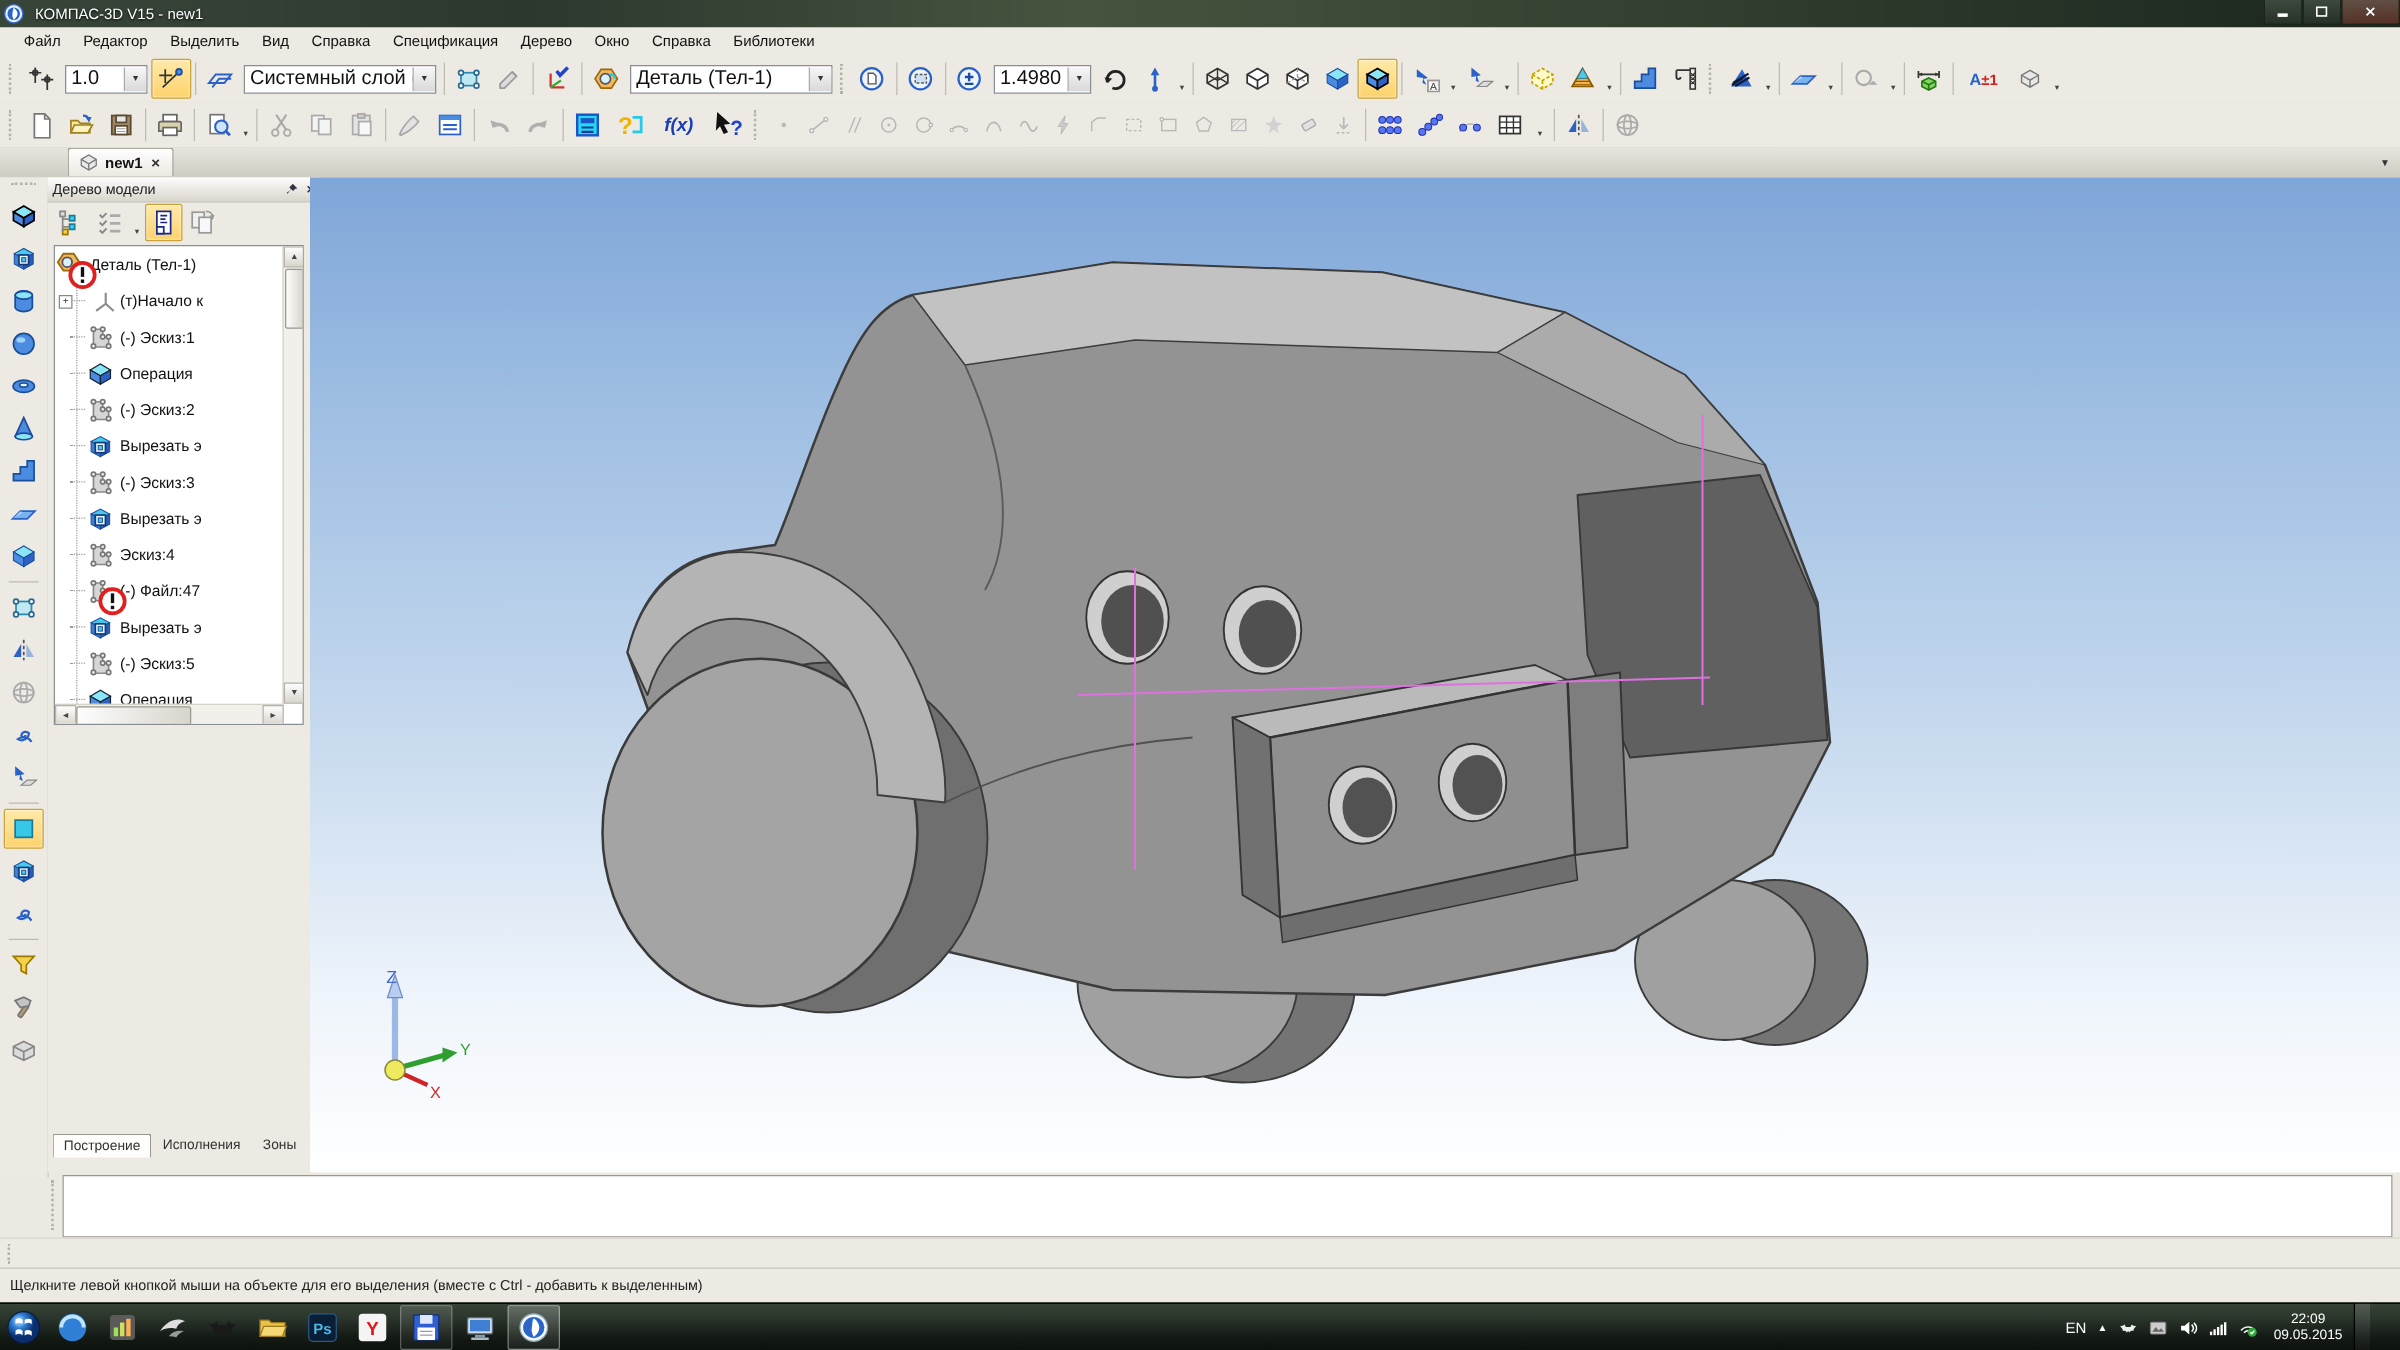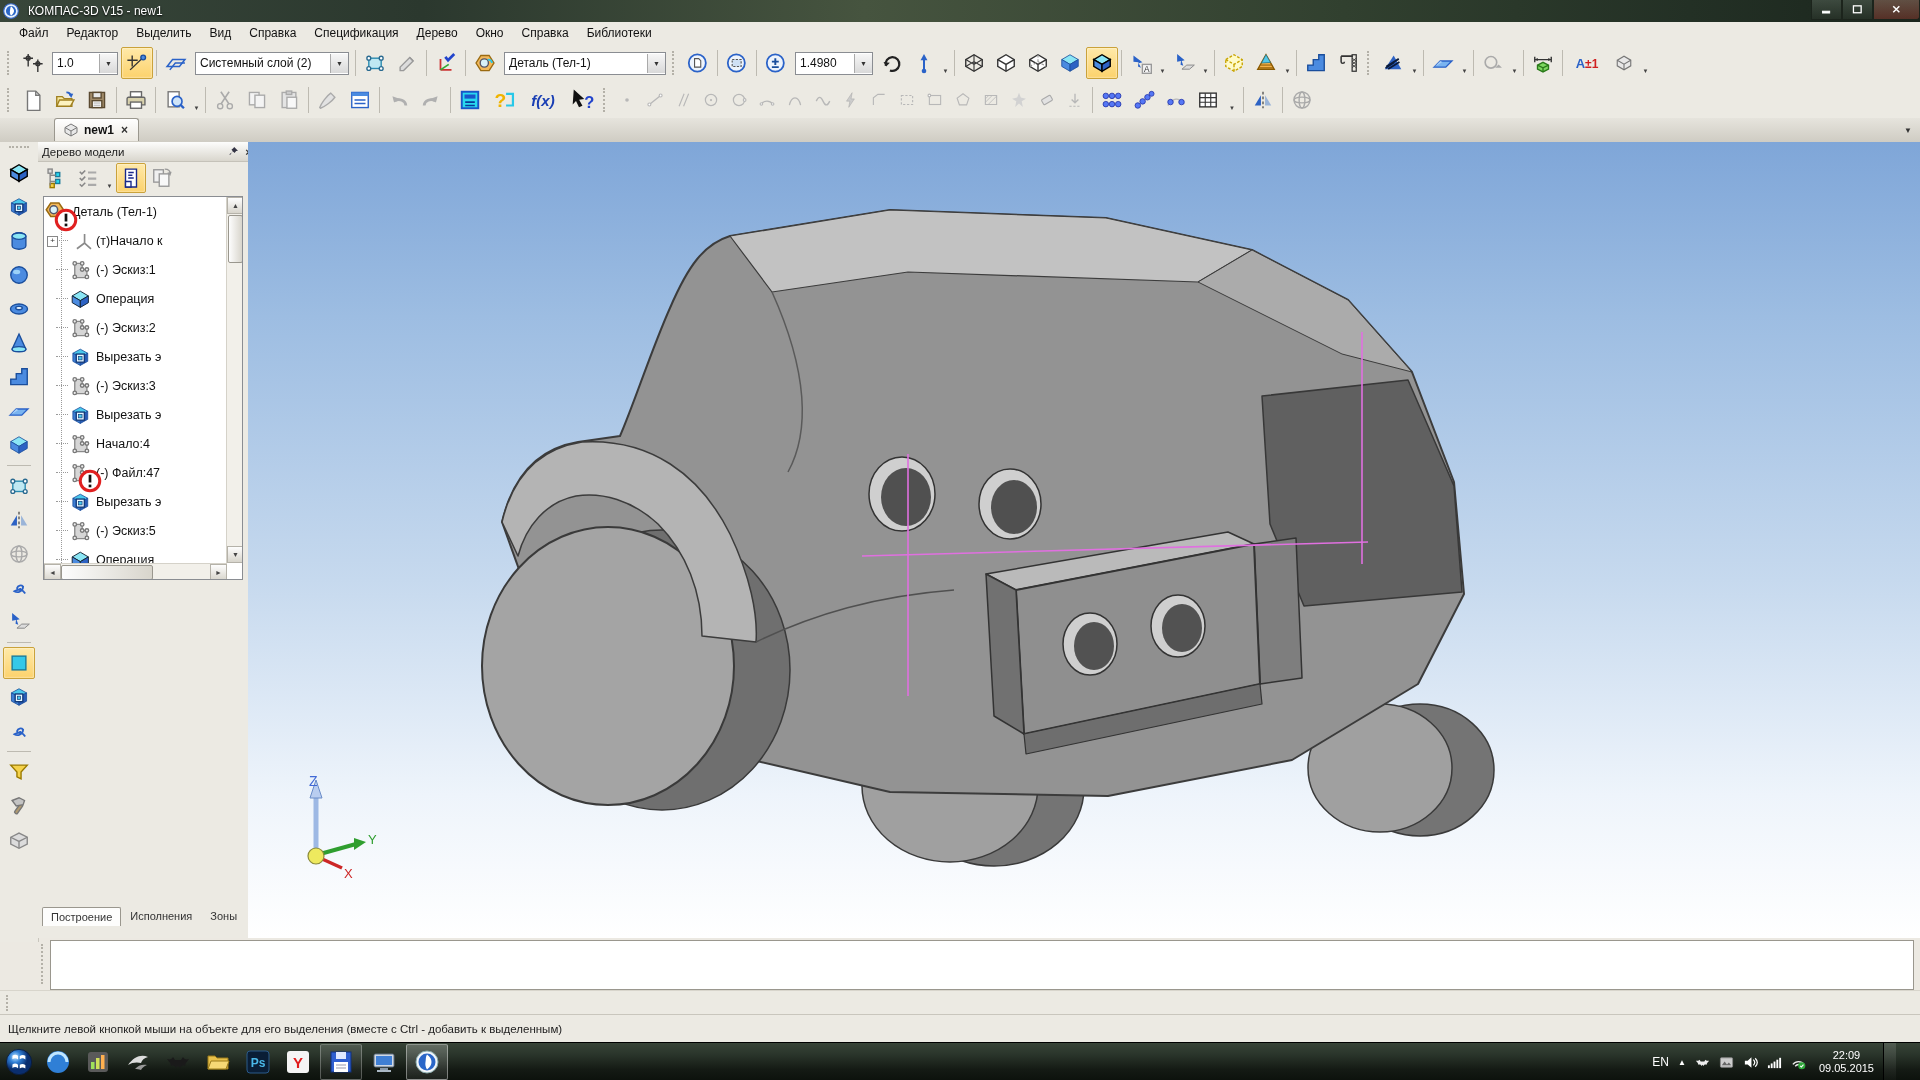--- a/index.html
+++ b/index.html
@@ -26,21 +26,21 @@
   #tb1{top:44px;height:38px;border-bottom:1px solid #dedbd2}
   #tb2{top:82px;height:36px;border-bottom:1px solid #c9c6bd}
   .grip{width:5px;height:24px;margin:0 3px;border-left:2px dotted #b4b1a8}
   .sep{width:1px;height:26px;background:#bdbab1;margin:0 3px;flex:0 0 1px}
   .tbbtn{width:30px;height:30px;flex:0 0 auto;display:flex;align-items:center;justify-content:center;border:1px solid transparent;border-radius:2px}
   .tbbtn.checked{background:linear-gradient(#ffe9a8,#fcd26c);border:1px solid #caa23a;box-shadow:inset 0 0 2px #fff}
   .tbbtn svg{width:22px;height:22px}
   .tbbtn.small svg{width:18px;height:18px}
   .dd{width:11px;height:26px;display:flex;align-items:flex-end;justify-content:center;font-size:6px;color:#444;padding-bottom:4px}
   .combo{height:21px;background:#fff;border:1px solid #8a8d92;display:flex;align-items:center;margin:0 3px;flex:0 0 auto}
-  .combo .cval{padding:0 4px;flex:1;white-space:nowrap;overflow:hidden;font-size:12px}
+  .combo .cval{padding:0 4px;flex:1;white-space:nowrap;overflow:hidden;font-size:16px}
   .combo .cbtn{width:17px;height:19px;border-left:1px solid #aaa;background:linear-gradient(#f6f6f6,#d9d9d9);
     display:flex;align-items:center;justify-content:center;font-size:7px;color:#333}
   .txtico{font-weight:bold;white-space:nowrap}
   .fx{color:#1a3fb4;font-style:italic;font-size:15px}
   .apm .a{color:#2a62c8;font-size:13px}.apm .pm{color:#d02020;font-size:12px}
   
   #tabrow{left:0;top:118px;width:1920px;height:24px;background:linear-gradient(#e6e4dd,#cfccc3);display:flex;align-items:flex-start}
   .doctab{margin-left:54px;height:22px;display:flex;align-items:center;gap:5px;padding:0 8px;
     background:linear-gradient(#ffffff,#ece9e2);border:1px solid #9a978e;border-bottom:none;border-radius:3px 3px 0 0;font-weight:bold}
   .doctab .tclose{color:#333;font-weight:bold;font-size:12px;padding:0 2px}
@@ -1089,21 +1089,21 @@
               <path d="M5 4h5.5v4.5H14v6H5z" fill="#d6d6d6" stroke="#8a8a8a" transform="scale(.9)"></path>
               <g fill="#eee" stroke="#777" transform="scale(.9)">
                 <circle cx="5" cy="4" r="1.3"></circle>
                 <circle cx="10.5" cy="4" r="1.3"></circle>
                 <circle cx="10.5" cy="8.5" r="1.3"></circle>
                 <circle cx="14" cy="8.5" r="1.3"></circle>
                 <circle cx="14" cy="14" r="1.3"></circle>
                 <circle cx="5" cy="14" r="1.3"></circle>
               </g>
             </svg></span>
-          <span class="tlabel">Начало:4</span>
+          <span class="tlabel">Эскиз:4</span>
         </div>
         <div class="trow">
           <span class="twig"></span>
           <span class="tico"><svg viewBox="0 0 16 16">
               <path d="M5 4h5.5v4.5H14v6H5z" fill="#d6d6d6" stroke="#8a8a8a" transform="scale(.9)"></path>
               <g fill="#eee" stroke="#777" transform="scale(.9)">
                 <circle cx="5" cy="4" r="1.3"></circle>
                 <circle cx="10.5" cy="4" r="1.3"></circle>
                 <circle cx="10.5" cy="8.5" r="1.3"></circle>
                 <circle cx="14" cy="8.5" r="1.3"></circle>

